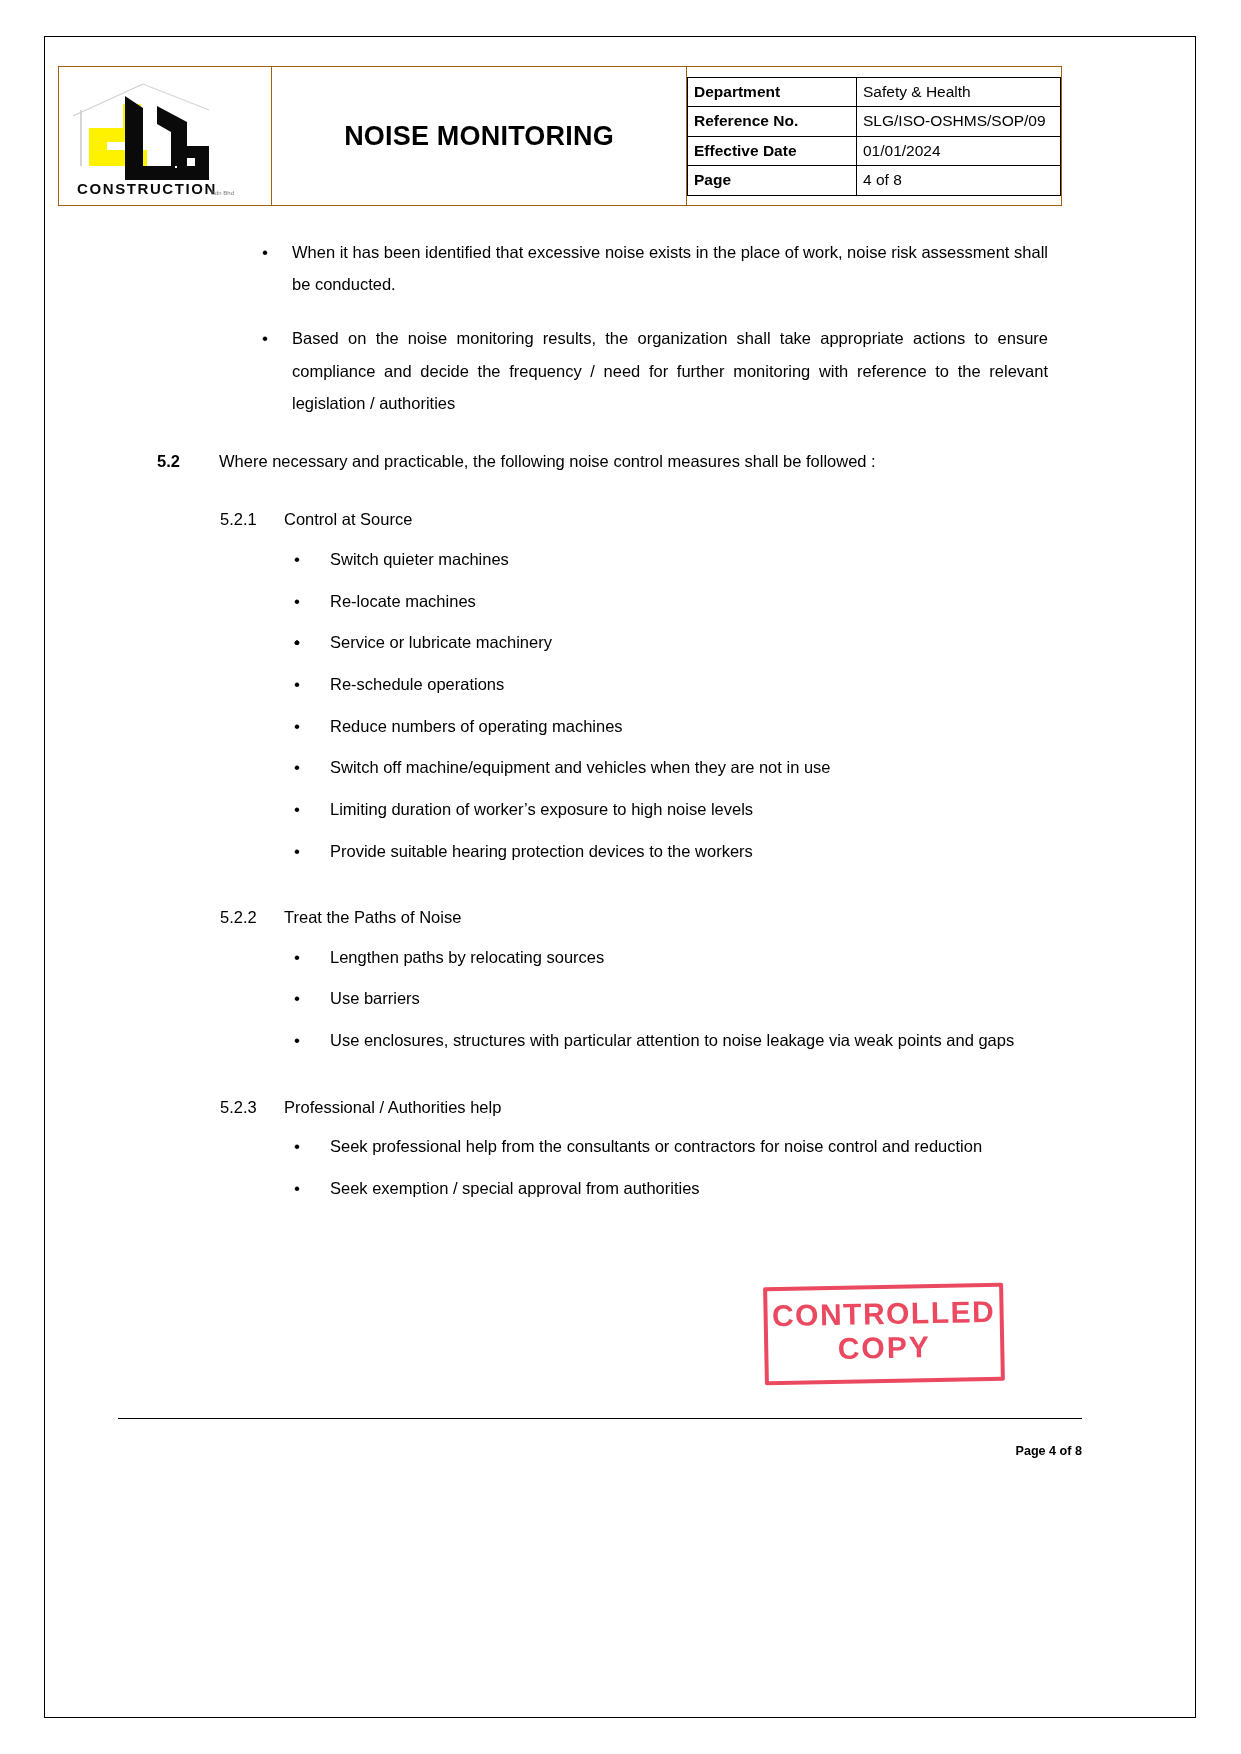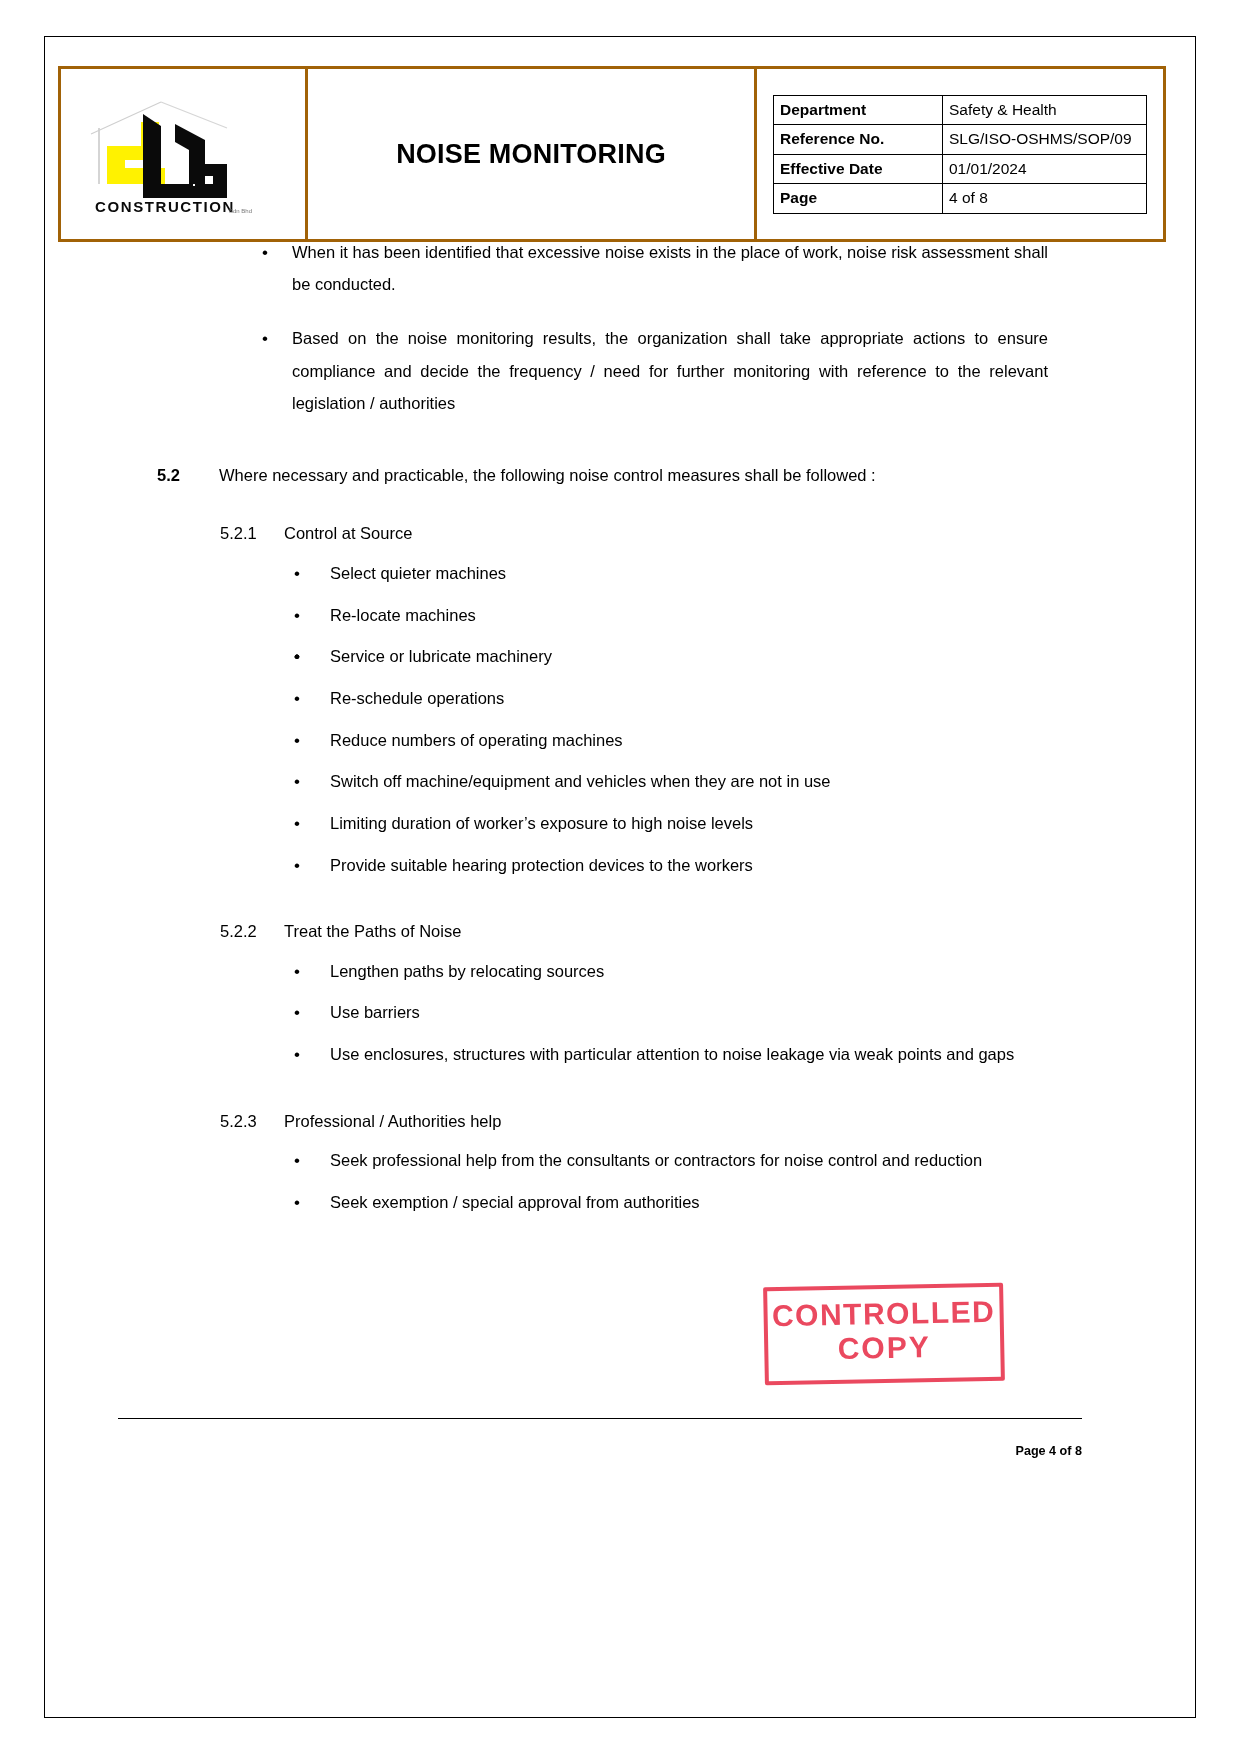--- a/index.html
+++ b/index.html
@@ -32,22 +32,22 @@
   
   .header-table {
     position: absolute;
     left: 58px;
     top: 66px;
     width: 1000px;
     border-collapse: collapse;
     table-layout: fixed;
   }
   .header-table td {
-    border: 3px solid #a16207;
-    padding: 16px;
+    border: 1px solid #a16207;
+    padding: 0;
     vertical-align: middle;
   }
   .logo-cell {
     width: 212px;
     height: 138px;
     text-align: left;
     vertical-align: middle;
     padding: 4px 0 0 0;
   }
   .title-cell {
@@ -119,21 +119,21 @@
   .b1:last-child { margin-bottom: 0; }
   .b1 .dot {
     position: absolute;
     left: 10px;
     top: 0;
     font-size: 17px;
     line-height: 1.95;
   }
   .section-row {
     display: flex;
-    margin-top: 48px;
+    margin-top: 34px;
     font-size: 16.5px;
   }
   .section-num {
     width: 62px;
     flex: 0 0 62px;
     margin-left: 113px;
     font-weight: bold;
   }
   .section-text {
     flex: 1;
@@ -303,21 +303,21 @@
     </div>
 
     <div class="sub-block">
       <div class="sub-row">
         <div class="sub-num">5.2.1</div>
         <div class="sub-text">Control at Source</div>
       </div>
       <ul class="sub-bullets">
         <li class="b2">
           <span class="dot">•</span>
-          <span>Select quieter machines</span>
+          <span>Switch quieter machines</span>
         </li>
         <li class="b2">
           <span class="dot">•</span>
           <span>Re-locate machines</span>
         </li>
         <li class="b2">
           <span class="dot">•</span>
         </li>
         <li class="b2">
           <span class="dot">•</span>

